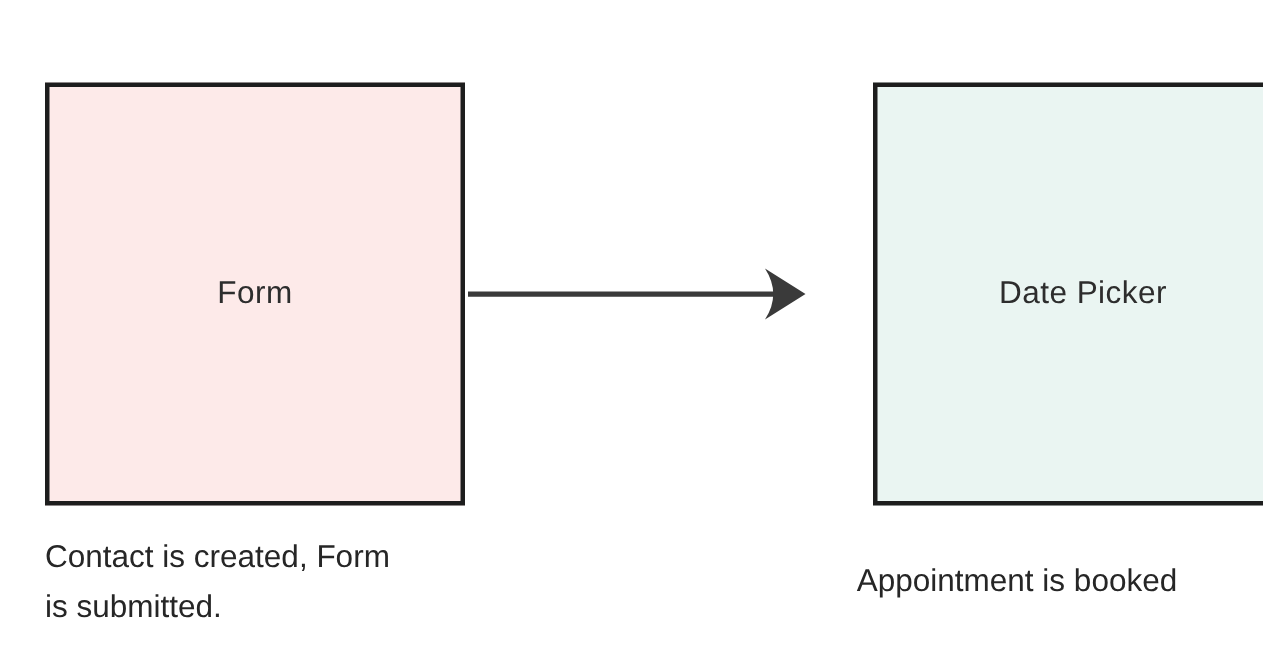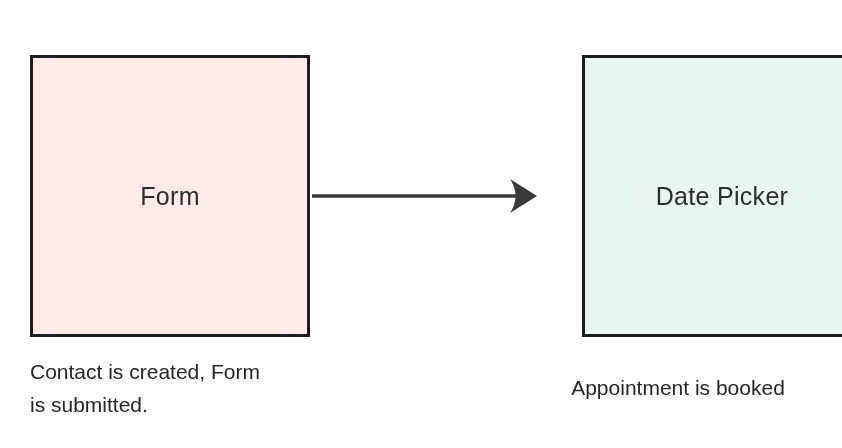--- a/index.html
+++ b/index.html
@@ -22,21 +22,21 @@
     height: 276px;
     border: 3px solid #1d1d1d;
     display: flex;
     align-items: center;
     justify-content: center;
     box-sizing: content-box;
   }
   .node-form { left: 30px; }
   .node-datepicker { left: 538px; }
   .node-label {
-    font-size: 25px;
+    font-size: 21px;
     color: #2d2d2d;
     letter-spacing: 0.3px;
   }
   .edge-svg {
     position: absolute;
     left: 0;
     top: 0;
     width: 842px;
     height: 448px;
     pointer-events: none;

